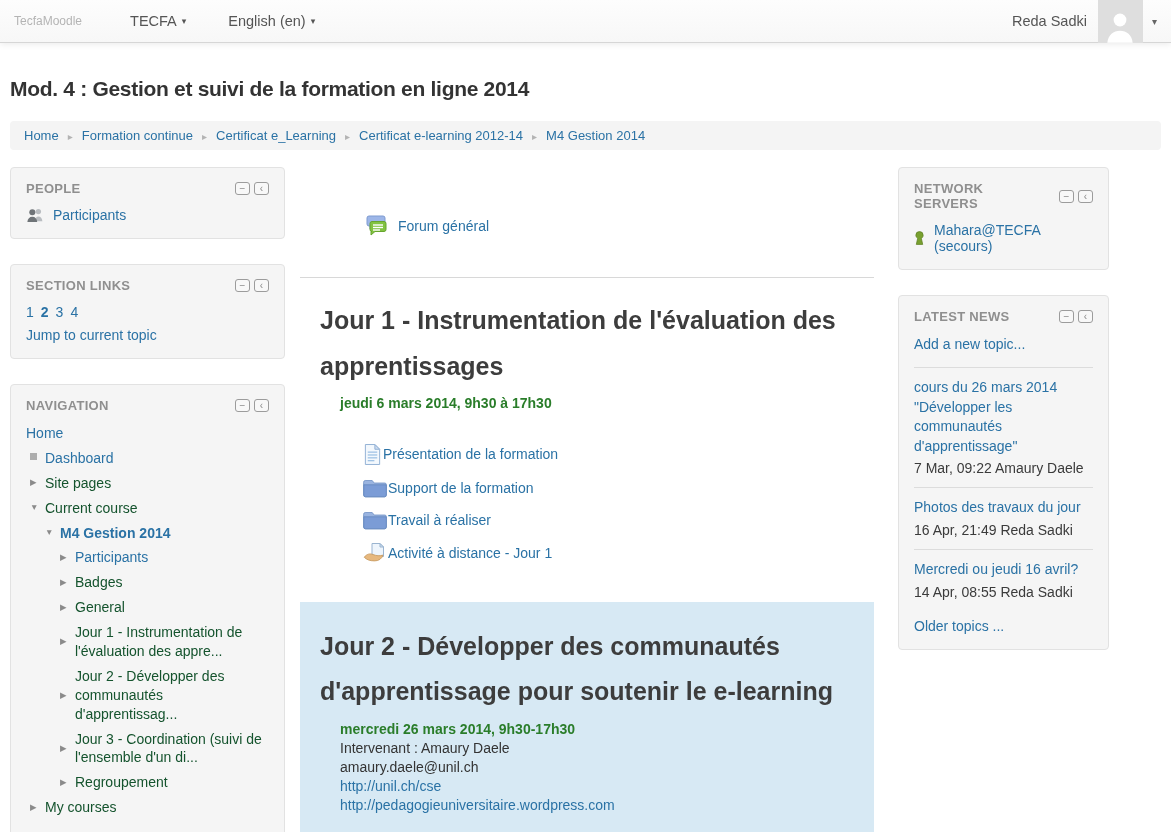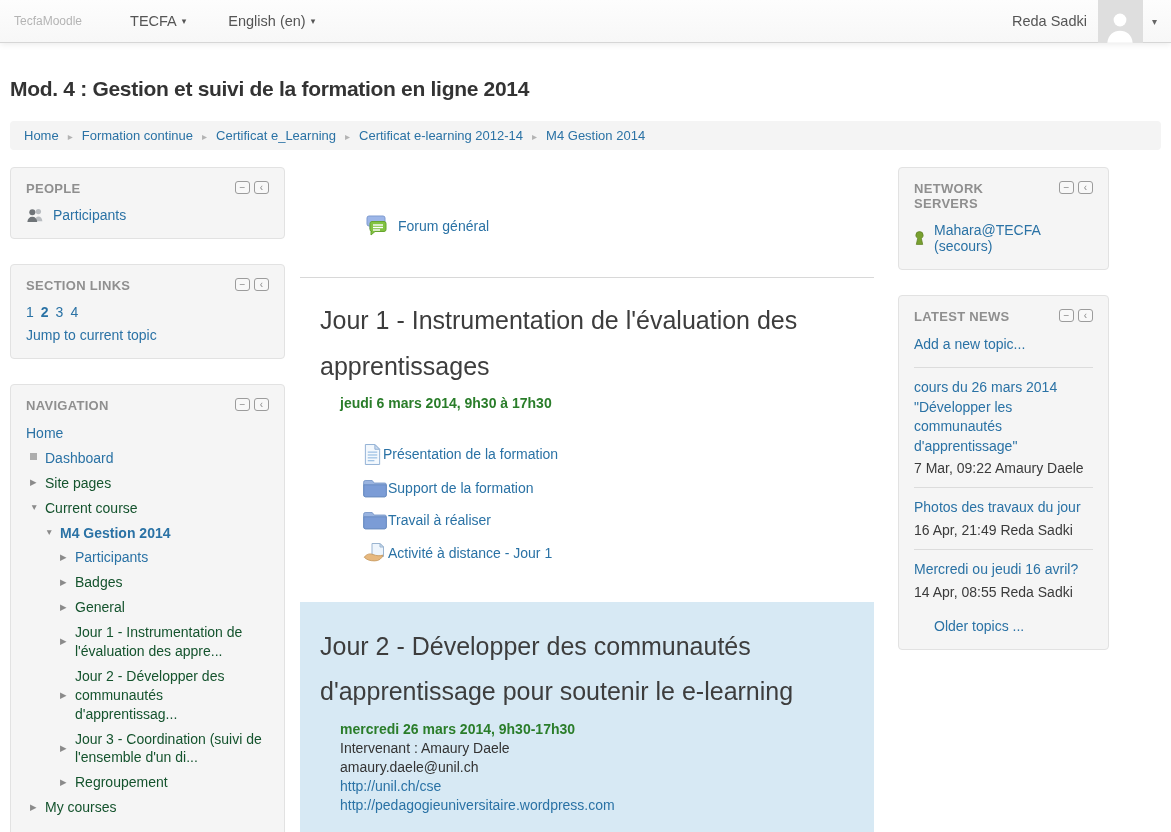--- a/index.html
+++ b/index.html
@@ -37,21 +37,21 @@
 
   
   .columns{display:flex;align-items:flex-start;}
   .col-left{width:275px;flex:none;}
   .col-main{width:574px;flex:none;margin-left:15px;}
   .col-right{width:211px;flex:none;margin-left:24px;}
 
   
   .block{background:var(--block-bg);border:1px solid #e2e2e2;border-radius:4px;
     margin-bottom:25px;padding:13px 15px 15px;}
-  .block-header{display:flex;justify-content:space-between;margin-bottom:11px;gap:40px;}
+  .block-header{display:flex;justify-content:space-between;align-items:center;margin-bottom:11px;gap:40px;}
   .block-title{font-size:13px;font-weight:bold;color:#8f8f8f;margin:0;letter-spacing:.3px;}
   .block-actions{display:flex;gap:4px;}
   .baction{width:15px;height:13px;border:1px solid #9c9c9c;border-radius:3px;color:#8a8a8a;
     font-size:10px;line-height:11px;text-align:center;cursor:pointer;background:#f8f8f8;}
   .icon-link-row{display:flex;align-items:center;gap:9px;font-size:14px;}
 
   
   .sl-nums{margin:1px 0 7px;}
   .sl-nums a{margin-right:7px;}
   .sl-nums a.current{font-weight:bold;}
@@ -66,35 +66,35 @@
   .tw.bullet::before{content:"";display:inline-block;width:7px;height:7px;background:#adadad;margin-bottom:1px;}
   .d1{padding-left:4px;}
   .d2{padding-left:19px;}
   .d3{padding-left:34px;}
   .nav-row .plain{color:#14532d;cursor:pointer;}
   .nav-row .bold{font-weight:bold;}
 
   
   .forum-row{margin:48px 0 0 64px;display:flex;align-items:center;gap:10px;}
   .divider{border:none;border-top:1px solid #d8d8d8;margin:41px 0 0;}
-  .section-heading{font-size:25px;font-weight:normal;color:#3d3d3d;line-height:1.82;margin:20px 0 6px 20px;}
+  .section-heading{font-size:25px;font-weight:bold;color:#3d3d3d;line-height:1.82;margin:20px 0 6px 20px;}
   .summary{margin-left:40px;font-size:14px;line-height:1.28;}
   .summary p{margin:0 0 1px;}
   .summary .date{color:var(--date-green);font-weight:bold;}
   .activities{list-style:none;margin:30px 0 0 63px;padding:0;}
   .activities li{display:flex;align-items:center;gap:1px;margin-bottom:12px;}
   .highlight-section{background:var(--highlight-bg);margin-top:38px;padding:6px 20px 220px 0;}
   .highlight-section .section-heading{margin-top:16px;}
 
   
   .add-link{display:inline-block;margin:1px 0 4px;}
   .news-divider{border:none;border-top:1px solid #dcdcdc;margin:11px 0 10px;}
   .news-title{display:block;line-height:1.4;margin-bottom:4px;}
   .news-meta{font-size:14px;color:#3b3b3b;}
-  .older-link{display:inline-block;margin-top:18px;margin-left:20px;}
+  .older-link{display:inline-block;margin-top:18px;}
 
   svg{display:block;}
 </style>
 </head>
 <body>
 
 <header class="navbar">
   <div class="nav-left">
     <span class="brand">TecfaMoodle</span>
     <span class="nav-item"><span>TECFA</span><span class="caret">▾</span></span>

